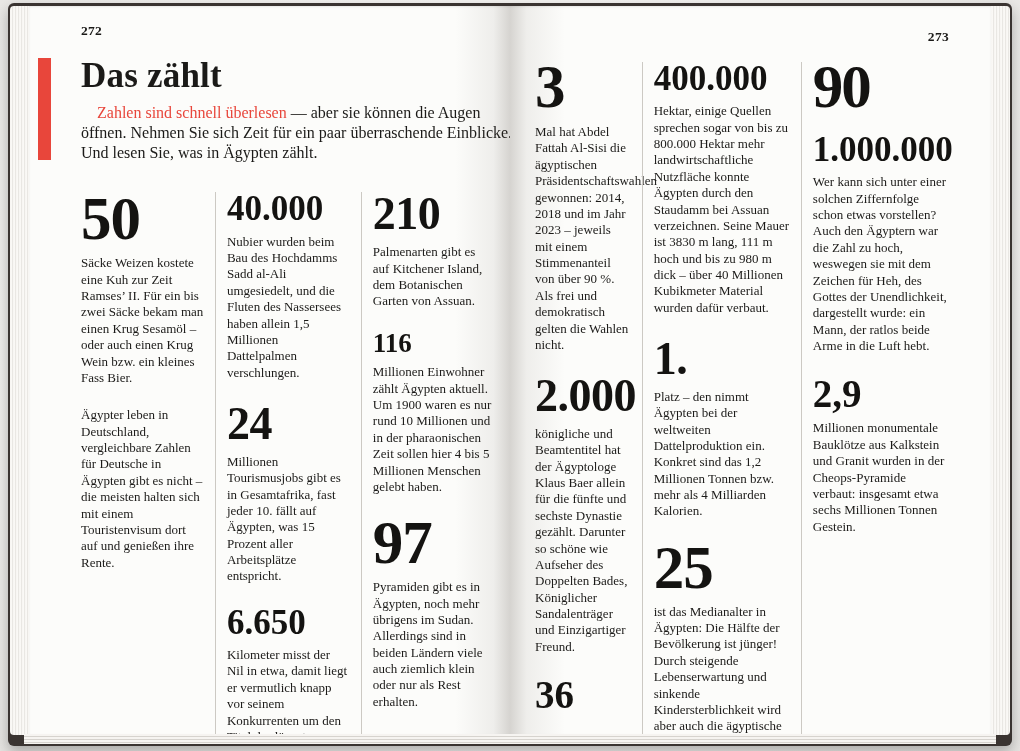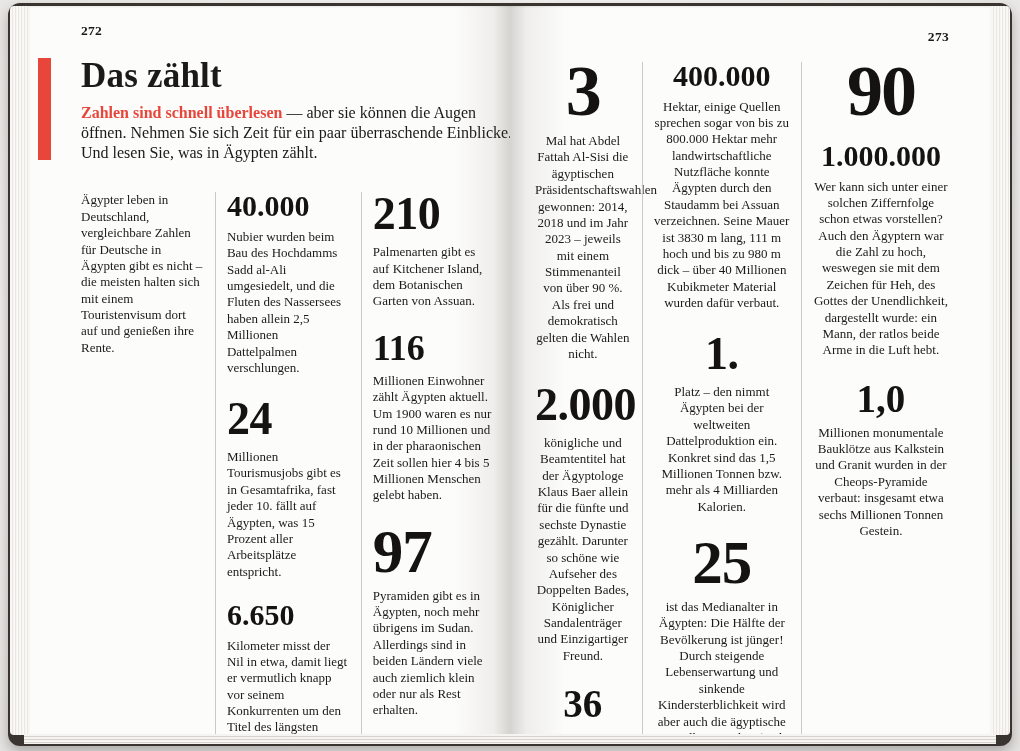--- a/index.html
+++ b/index.html
@@ -15,21 +15,21 @@
     color:var(--ink);
     background:#efeeec;
     overflow:hidden;
   }
   .scene{
     position:relative;width:1020px;height:751px;
     background:radial-gradient(ellipse at 50% 45%, #f5f4f2 55%, #e6e5e2 100%);
   }
   .book{
     position:absolute;left:8px;right:8px;top:3px;bottom:5px;
-    background:#3a3431;border-radius:12px;
+    background:#3a3431;border-radius:6px;
     box-shadow:0 6px 14px rgba(0,0,0,0.28);
     padding-left:9px;
   }
   .edge-left,.edge-right{
     position:absolute;top:3px;bottom:11px;width:19px;
     background:repeating-linear-gradient(90deg,#f7f5f2 0px,#fbfaf7 2px,#d7d4cf 3px);
   }
   .edge-left{left:2px;border-radius:4px 0 0 4px;}
   .edge-right{right:2px;border-radius:0 4px 4px 0;}
   .edge-bottom{
@@ -42,56 +42,56 @@
     display:flex;
     box-shadow:inset 0 1px 2px rgba(0,0,0,0.08);
   }
   .gutter-shadow{
     position:absolute;top:0;bottom:0;left:50%;width:110px;transform:translateX(-50%);
     background:linear-gradient(90deg,rgba(0,0,0,0) 0%,rgba(60,50,40,0.07) 35%,rgba(60,50,40,0.20) 50%,rgba(60,50,40,0.07) 65%,rgba(0,0,0,0) 100%);
     pointer-events:none;
   }
   .page{position:relative;width:50%;height:100%;overflow:hidden;}
   .page-left{padding:18px 18px 22px 52px;}
-  .page-right{padding:18px 42px 22px 25px;text-align:center;}
+  .page-right{padding:18px 42px 22px 25px;}
 
   .page-num{font-size:13.5px;font-weight:700;letter-spacing:0.3px;line-height:1;}
   .page-num.right{position:absolute;top:24px;right:42px;}
 
   .accent-bar{
     position:absolute;left:9px;top:52px;width:13px;height:102px;
     background:var(--accent);
   }
   .title{
     margin-top:20px;
     font-size:35px;font-weight:700;line-height:1;letter-spacing:0.2px;
   }
   .intro{
     margin-top:10px;width:432px;
     font-size:16px;line-height:1.27;
   }
-  .intro .hl{color:var(--accent);font-weight:700;}
+  .intro .hl{color:var(--accent);font-weight:400;margin-left:16px;}
 
   .columns{display:flex;align-items:stretch;}
   #left-columns{margin-top:29px;}
   #right-columns{margin-top:38px;}
   .col-divider{width:1px;background:#ccc9c3;margin:0 11px;align-self:stretch;}
   .col{min-width:0;}
 
   .stat{margin-bottom:21px;}
   .num{
     font-weight:700;line-height:0.95;margin-bottom:8px;color:#141311;
     font-variant-numeric:lining-nums;
   }
-  .num-xs{font-size:36px;}
-  .num-sm{font-size:30px;}
+  .num-xs{font-size:27px;}
+  .num-sm{font-size:35px;}
   .num-md{font-size:39px;}
   .num-ml{font-size:46px;letter-spacing:-0.5px;}
   .num-lg{font-size:61px;letter-spacing:-1px;line-height:0.9;}
-  .num-xl{font-size:72px;letter-spacing:-2px;line-height:0.82;margin-bottom:12px;}
+  .num-xl{font-size:61px;letter-spacing:-2px;line-height:0.82;margin-bottom:12px;}
   .stat-text{font-size:13px;line-height:1.26;}
 </style>
 </head>
 <body>
 
 <div class="scene">
   <div class="book">
     <div class="edge-left"></div>
     <div class="edge-right"></div>
     <div class="edge-bottom"></div>
@@ -99,28 +99,32 @@
     <div class="spread">
 
       <div class="page page-left">
         <div class="accent-bar"></div>
         <div class="page-num">272</div>
         <h1 class="title">Das zählt</h1>
         <p class="intro"><span class="hl">Zahlen sind schnell überlesen</span><span> — aber sie können die Augen öffnen. Nehmen Sie sich Zeit für ein paar überraschende Einblicke. Und lesen Sie, was in Ägypten zählt.</span></p>
         <div class="columns" id="left-columns">
             <div class="col" style="flex: 33 1 0px;">
               <div class="stat">
+                <div class="num num-lg">50</div>
+                <p class="stat-text">Säcke Weizen kostete eine Kuh zur Zeit Ramses’ II. Für ein bis zwei Säcke bekam man einen Krug Sesamöl – oder auch einen Krug Wein bzw. ein kleines Fass Bier.</p>
+              </div>
+              <div class="stat">
                 <p class="stat-text">Ägypter leben in Deutschland, vergleichbare Zahlen für Deutsche in Ägypten gibt es nicht – die meisten halten sich mit einem Touristenvisum dort auf und genießen ihre Rente.</p>
               </div>
             </div>
             <div class="col-divider"></div>
             <div class="col" style="flex: 33 1 0px;">
               <div class="stat">
                 <div class="num num-sm">40.000</div>
-                <p class="stat-text">Nubier wurden beim Bau des Hochdamms Sadd al-Ali umgesiedelt, und die Fluten des Nassersees haben allein 2,5 Millionen Dattelpalmen verschlungen.</p>
+                <p class="stat-text">Nubier wurden beim Bau des Hochdamms Sadd al-Ali umgesiedelt, und die Fluten des Nassersees haben allein 1,5 Millionen Dattelpalmen verschlungen.</p>
               </div>
               <div class="stat">
                 <div class="num num-ml">24</div>
                 <p class="stat-text">Millionen Tourismusjobs gibt es in Gesamtafrika, fast jeder 10. fällt auf Ägypten, was 15 Prozent aller Arbeitsplätze entspricht.</p>
               </div>
               <div class="stat">
                 <div class="num num-sm">6.650</div>
                 <p class="stat-text">Kilometer misst der Nil in etwa, damit liegt er vermutlich knapp vor seinem Konkurrenten um den Titel des längsten Flusses der Erde, dem durch Südamerika mäandernden Amazonas. Die Donau ist nicht einmal halb so lang, der Rhein bringt es auf schlappe 1233 Kilometer.</p>
               </div>
             </div>
@@ -159,38 +163,38 @@
               </div>
             </div>
             <div class="col-divider"></div>
             <div class="col" style="flex: 37 1 0px;">
               <div class="stat">
                 <div class="num num-sm">400.000</div>
                 <p class="stat-text">Hektar, einige Quellen sprechen sogar von bis zu 800.000 Hektar mehr landwirtschaftliche Nutzfläche konnte Ägypten durch den Staudamm bei Assuan verzeichnen. Seine Mauer ist 3830 m lang, 111 m hoch und bis zu 980 m dick – über 40 Millionen Kubikmeter Material wurden dafür verbaut.</p>
               </div>
               <div class="stat">
                 <div class="num num-ml">1.</div>
-                <p class="stat-text">Platz – den nimmt Ägypten bei der weltweiten Dattelproduktion ein. Konkret sind das 1,5 Millionen Tonnen bzw. mehr als 4 Milliarden Kalorien.</p>
+                <p class="stat-text">Platz – den nimmt Ägypten bei der weltweiten Dattelproduktion ein. Konkret sind das 1,2 Millionen Tonnen bzw. mehr als 4 Milliarden Kalorien.</p>
               </div>
               <div class="stat">
                 <div class="num num-lg">25</div>
                 <p class="stat-text">ist das Medianalter in Ägypten: Die Hälfte der Bevölkerung ist jünger! Durch steigende Lebenserwartung und sinkende Kindersterblichkeit wird aber auch die ägyptische Bevölkerung älter (und größer).</p>
               </div>
             </div>
             <div class="col-divider"></div>
             <div class="col" style="flex: 37 1 0px;">
               <div class="stat">
                 <div class="num num-xl">90</div>
               </div>
               <div class="stat">
                 <div class="num num-sm">1.000.000</div>
                 <p class="stat-text">Wer kann sich unter einer solchen Ziffernfolge schon etwas vorstellen? Auch den Ägyptern war die Zahl zu hoch, weswegen sie mit dem Zeichen für Heh, des Gottes der Unendlichkeit, dargestellt wurde: ein Mann, der ratlos beide Arme in die Luft hebt.</p>
               </div>
               <div class="stat">
-                <div class="num num-md">1,0</div>
+                <div class="num num-md">2,9</div>
                 <p class="stat-text">Millionen monumentale Bauklötze aus Kalkstein und Granit wurden in der Cheops-Pyramide verbaut: insgesamt etwa sechs Millionen Tonnen Gestein.</p>
               </div>
             </div>
           </div>
       </div>
 
       <div class="gutter-shadow"></div>
     </div>
   </div>
 </div>

